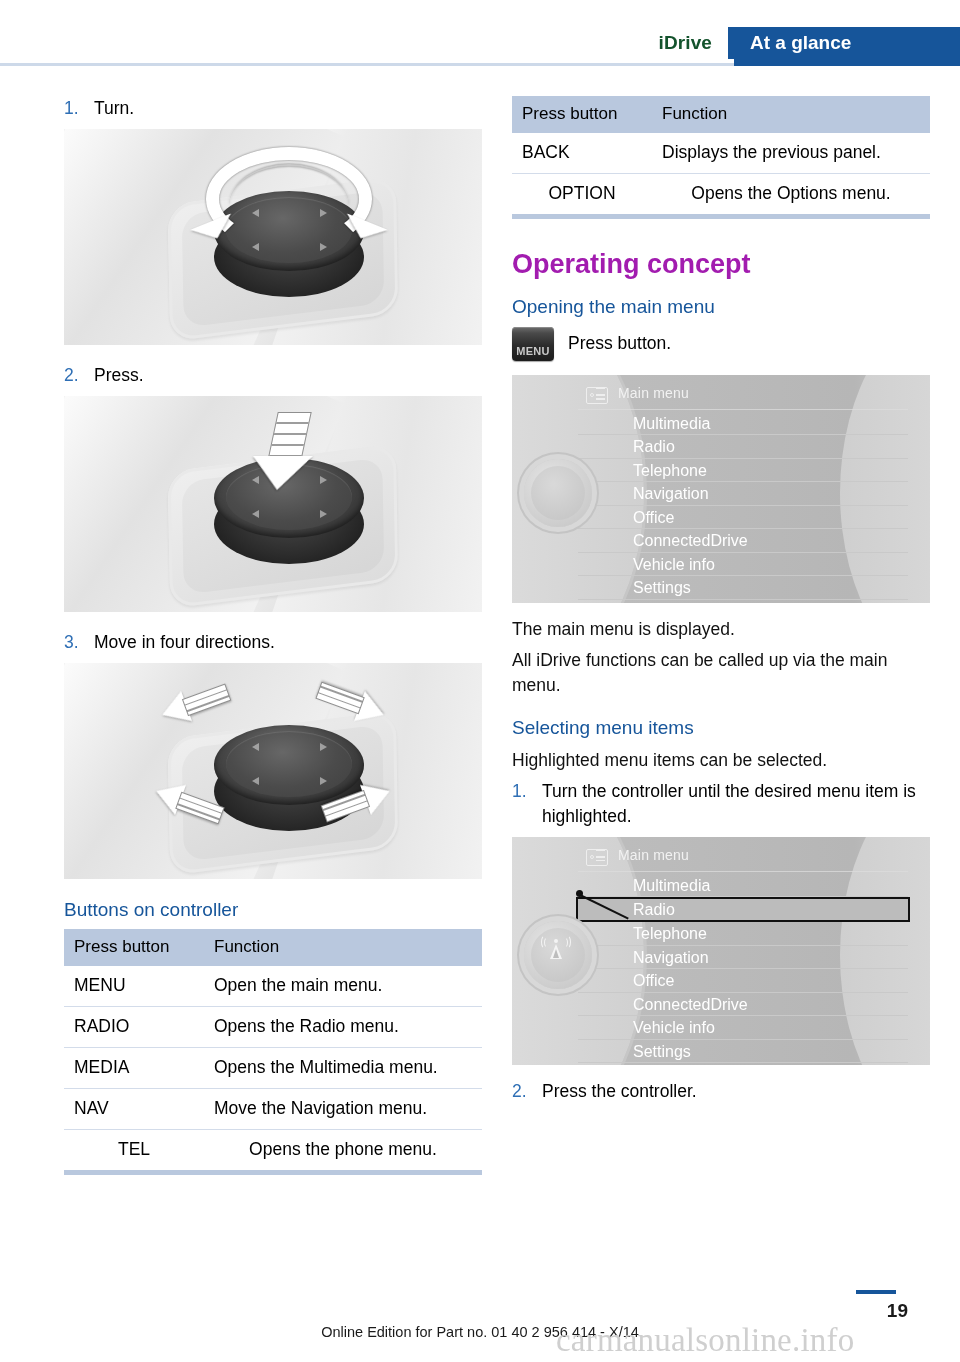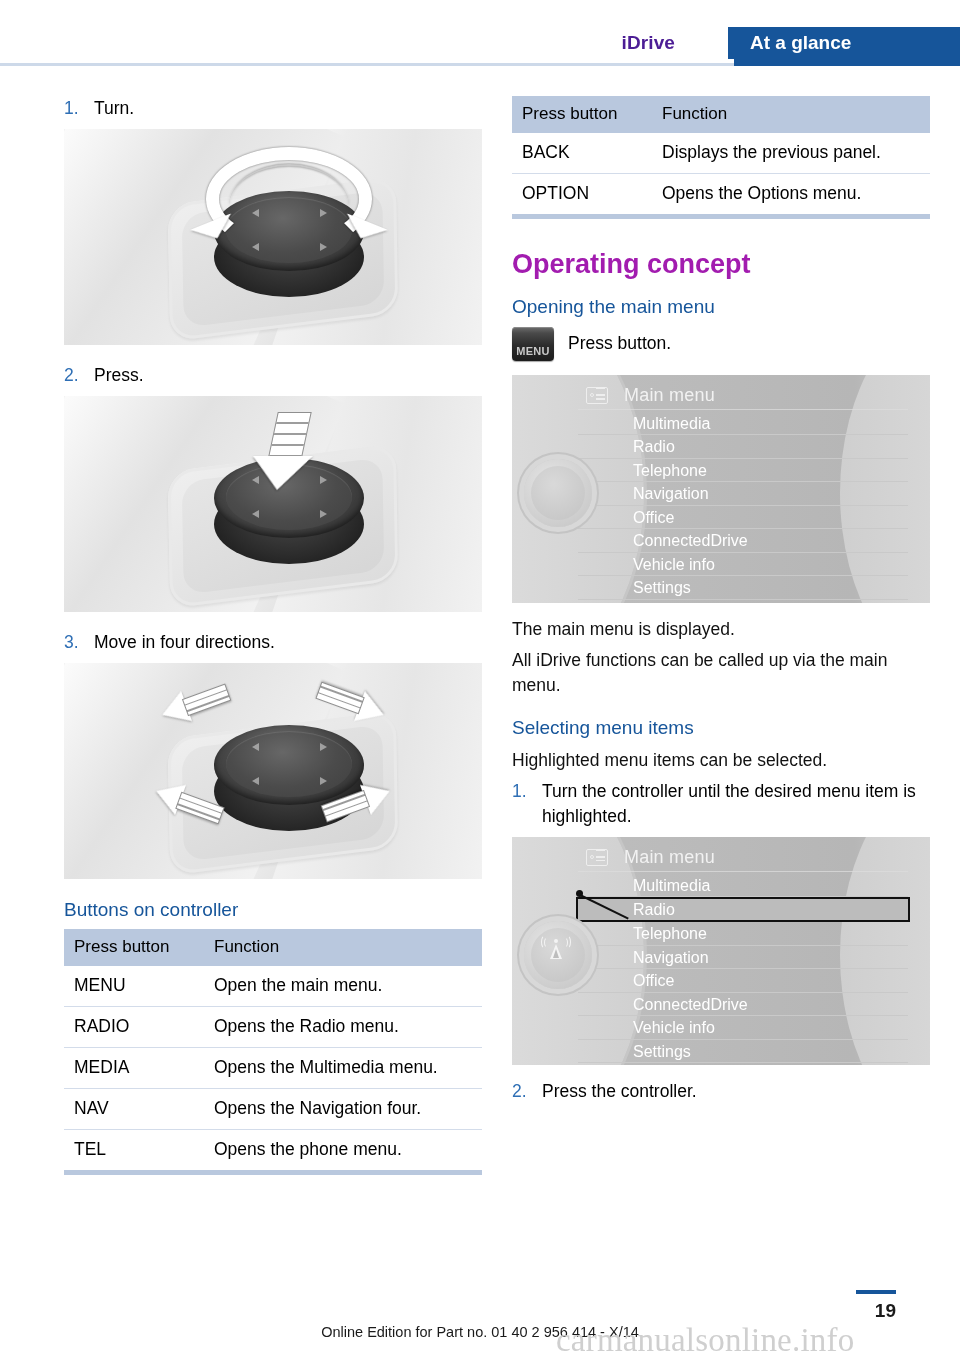--- a/index.html
+++ b/index.html
@@ -25,36 +25,35 @@
   }
   .header-tabs {
     position: absolute;
     top: 27px;
     right: 0;
     display: flex;
     align-items: stretch;
     height: 32px;
   }
   .tab-idrive {
-    color: #4c1d95;
+    color: #14532d;
     font-size: 19px;
     font-weight: bold;
     line-height: 32px;
     padding: 0 16px 0 0;
     letter-spacing: 0.1px;
   }
   .tab-glance {
     background: #16559a;
     color: #ffffff;
     font-size: 19px;
     font-weight: bold;
     line-height: 32px;
     padding: 0 28px 0 22px;
     min-width: 182px;
-    margin-left: 37px;
   }
   .header-rule {
     position: absolute;
     top: 63px; left: 0;
     width: 960px;
     height: 3px;
     background: #cdd9e9;
   }
   .header-rule-dark {
     position: absolute;
@@ -292,20 +291,21 @@
     padding: 8px 10px 9px 10px;
     font-size: 17px;
   }
   table.man-table tbody td {
     padding: 9px 10px 10px 10px;
     border-bottom: 1.5px solid #d3dcea;
     vertical-align: top;
   }
   table.man-table tbody tr:last-child td {
     border-bottom: 5px solid #b9c8de;
+    text-align: center;
   }
   table.man-table col.c1 { width: 140px; }
 
   
   .idrive-screen {
     width: 418px;
     height: 228px;
     position: relative;
     overflow: hidden;
     background: linear-gradient(90deg,#d8d8d8 0%, #cfcfcf 6%, #bdbdbd 18%, #b6b6b6 82%, #c8c8c8 94%, #d4d4d4 100%);
@@ -330,23 +330,22 @@
     position: absolute;
     right: -150px; top: -72px;
     width: 240px; height: 380px;
     border-radius: 50%;
     background: linear-gradient(270deg,#e2e2e2,#cfcfcf);
   }
   .idrive-screen .screen-title {
     position: absolute;
     left: 106px; top: 10px;
     color: #f2f2f2;
-    font-size: 18px;
+    font-size: 14px;
     letter-spacing: .2px;
-    margin-left: 6px;
   }
   .idrive-screen .title-icon {
     position: absolute;
     left: 74px; top: 12px;
     width: 22px; height: 17px;
     border: 1.6px solid #eeeeee;
     border-radius: 2px;
     box-sizing: border-box;
   }
   .idrive-screen .title-icon i {
@@ -491,21 +490,21 @@
     height: 80px;
   }
   .footer-rule {
     position: absolute;
     right: 64px; top: 8px;
     width: 40px; height: 4px;
     background: #16559a;
   }
   .page-number {
     position: absolute;
-    right: 64px; top: 18px;
+    right: 52px; top: 18px;
     font-size: 19px;
     font-weight: bold;
     color: #1a1a1a;
   }
   .footer-note {
     position: absolute;
     left: 0; top: 42px;
     width: 960px;
     text-align: center;
     font-size: 14.5px;
@@ -629,21 +628,21 @@
       <tr>
         <td>RADIO</td>
         <td>Opens the Radio menu.</td>
       </tr>
       <tr>
         <td>MEDIA</td>
         <td>Opens the Multimedia menu.</td>
       </tr>
       <tr>
         <td>NAV</td>
-        <td>Opens the Navigation four.</td>
+        <td>Move the Navigation menu.</td>
       </tr>
       <tr>
         <td>TEL</td>
         <td>Opens the phone menu.</td>
       </tr>
     </tbody>
   </table>
 </div>
 
 <div class="col-right">

